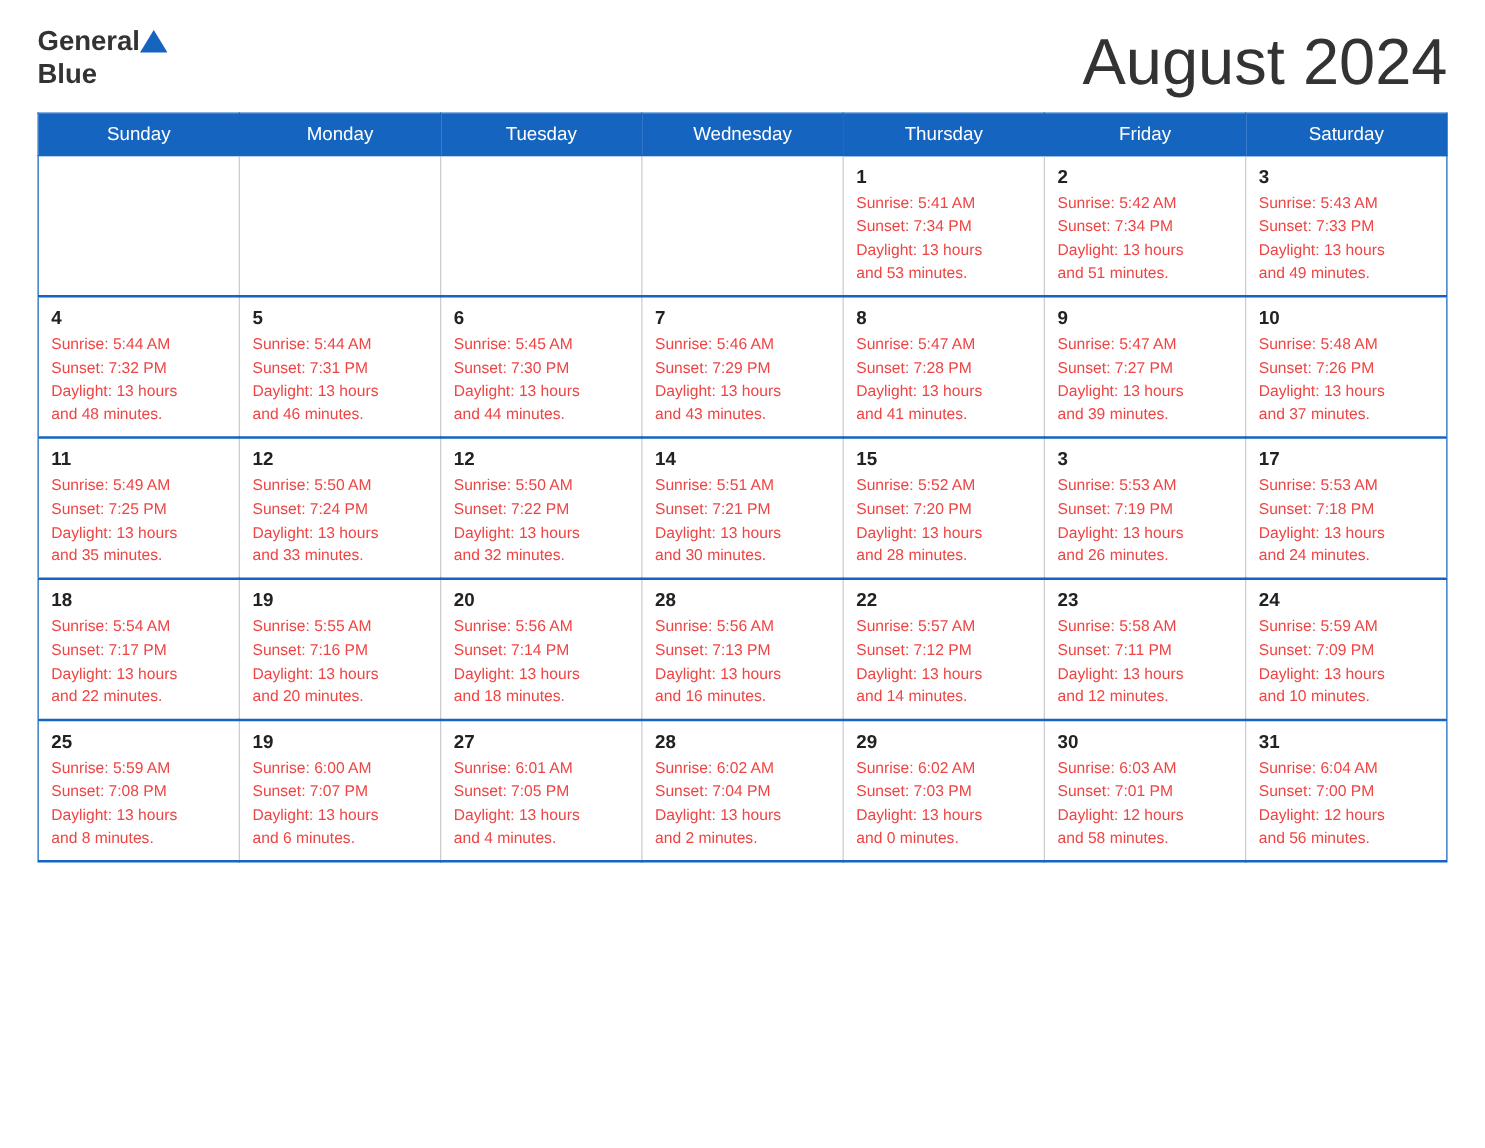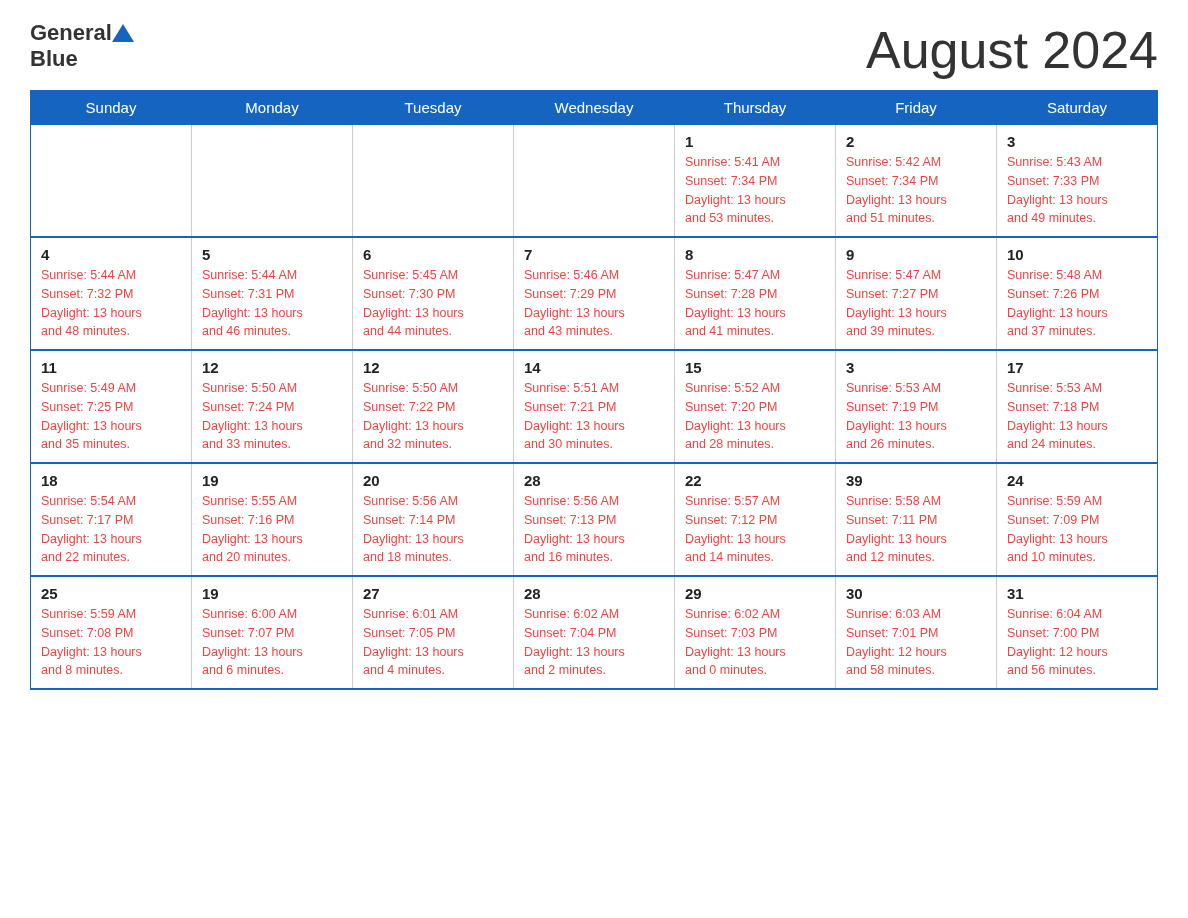--- a/index.html
+++ b/index.html
@@ -214,21 +214,21 @@
         </td>
         <td>
           <span class="day-number">28</span>
           <div class="day-info">Sunrise: 5:56 AM<br>Sunset: 7:13 PM<br>Daylight: 13 hours<br>and 16 minutes.</div>
         </td>
         <td>
           <span class="day-number">22</span>
           <div class="day-info">Sunrise: 5:57 AM<br>Sunset: 7:12 PM<br>Daylight: 13 hours<br>and 14 minutes.</div>
         </td>
         <td>
-          <span class="day-number">39</span>
+          <span class="day-number">23</span>
           <div class="day-info">Sunrise: 5:58 AM<br>Sunset: 7:11 PM<br>Daylight: 13 hours<br>and 12 minutes.</div>
         </td>
         <td>
           <span class="day-number">24</span>
           <div class="day-info">Sunrise: 5:59 AM<br>Sunset: 7:09 PM<br>Daylight: 13 hours<br>and 10 minutes.</div>
         </td>
       </tr>
       <tr>
         <td>
           <span class="day-number">25</span>

